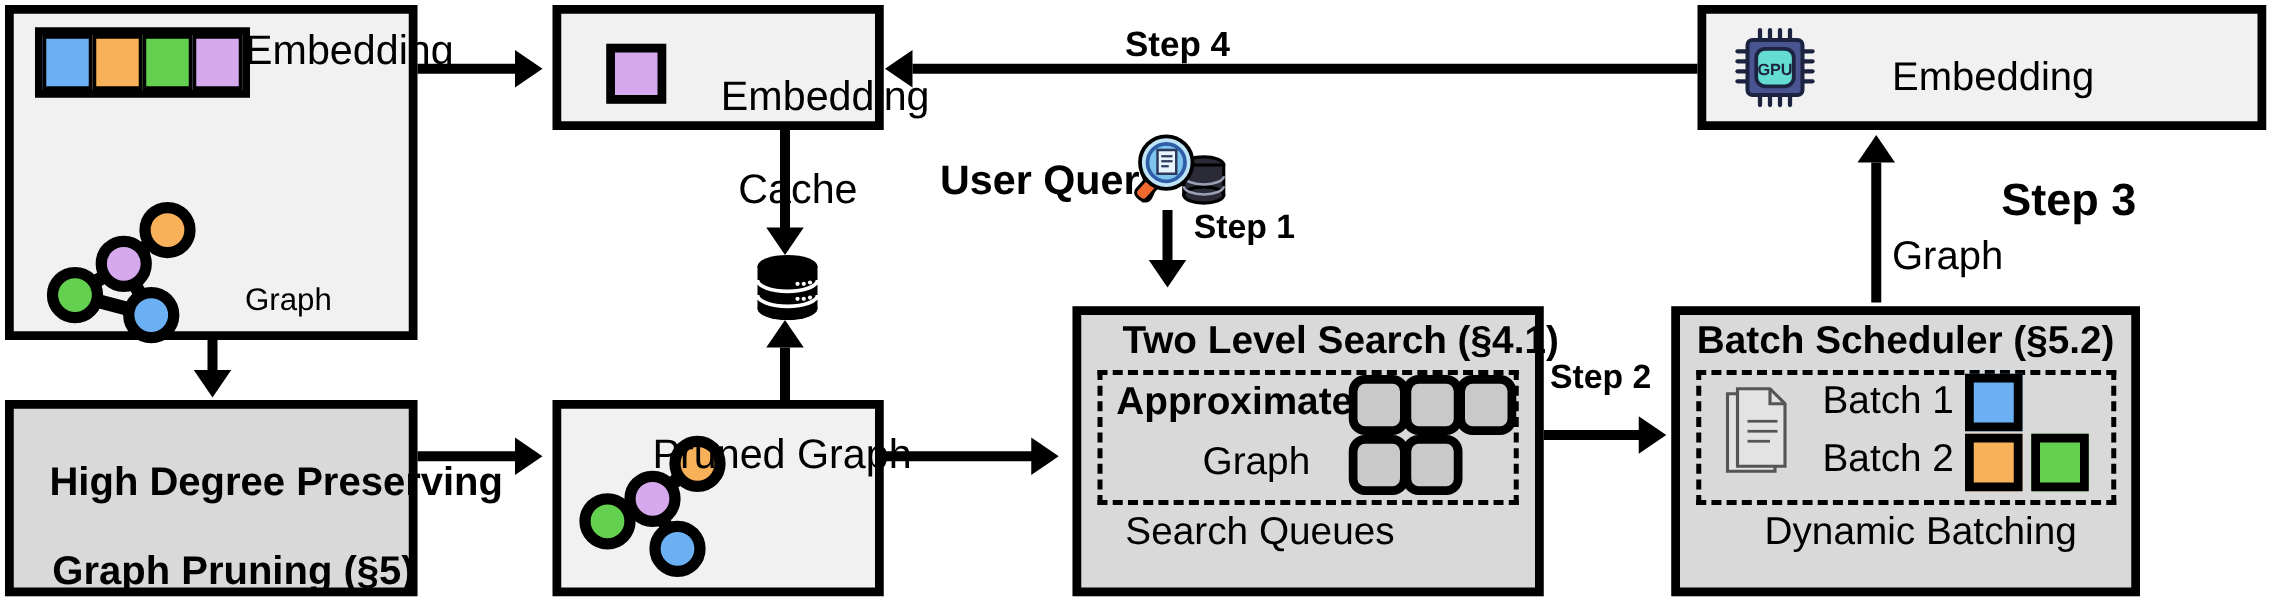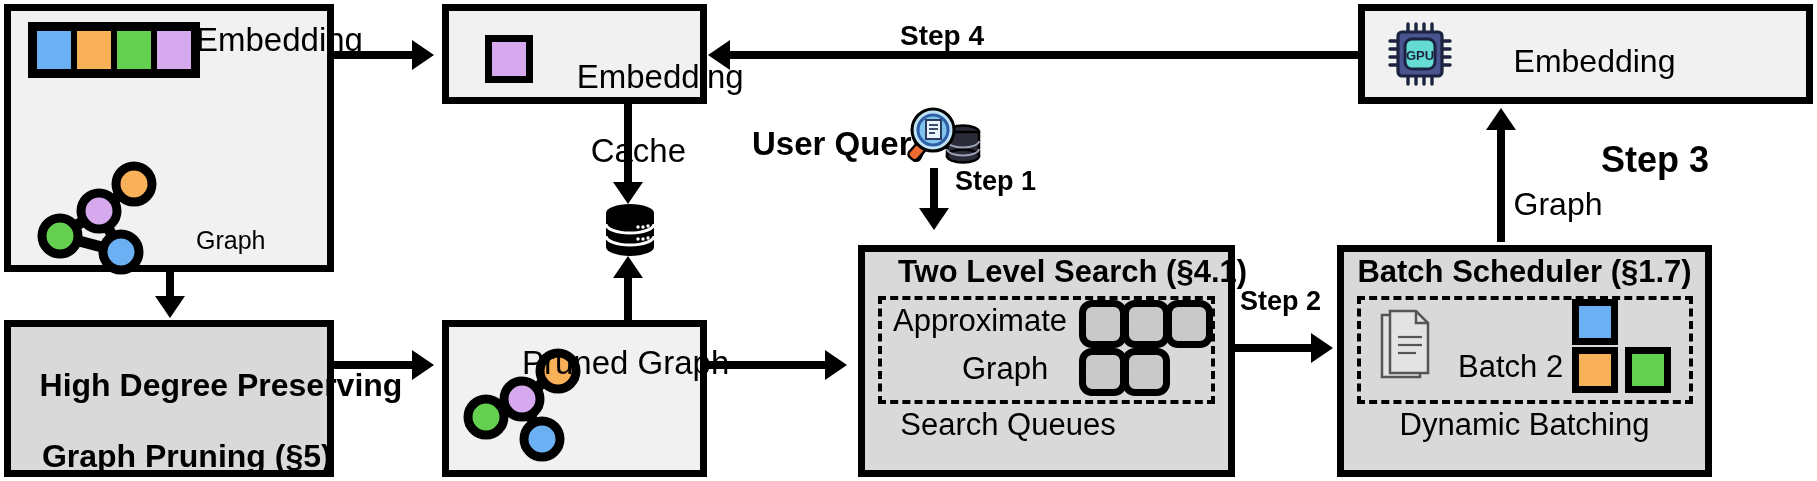--- a/index.html
+++ b/index.html
@@ -167,62 +167,63 @@
 
   <div class="ar v" style="left:930px;top:168px;height:42px;"></div>
   <div class="head down" style="left:919px;top:208px;"></div>
   <div class="lbl" style="left:955px;top:166px;font-size:27px;font-weight:bold;">Step 1</div>
 
   <div class="box gray" style="left:858px;top:245px;width:377px;height:232px;"></div>
   <div class="lbl ctr" style="left:858px;top:255px;width:377px;font-size:31px;font-weight:bold;padding-left:26px;">Two Level Search (§4.1)</div>
 
   <div class="dash" style="left:878px;top:296px;width:337px;height:108px;"></div>
 
-  <div class="lbl" style="left:893px;top:304px;font-size:31px;">Approximate</div>
+  <div class="lbl" style="left:893px;top:304px;font-size:31px;font-weight:bold;">Approximate</div>
   <div class="slot" style="left:1079px;top:300px;width:48px;height:48px;"></div>
   <div class="slot" style="left:1122px;top:300px;width:48px;height:48px;"></div>
   <div class="slot" style="left:1165px;top:300px;width:48px;height:48px;"></div>
 
   <div class="lbl" style="left:962px;top:352px;font-size:31px;">Graph</div>
   <div class="slot" style="left:1079px;top:348px;width:48px;height:48px;"></div>
   <div class="slot" style="left:1122px;top:348px;width:48px;height:48px;"></div>
 
   <div class="lbl ctr" style="left:858px;top:408px;width:300px;font-size:31px;">Search Queues</div>
 
   <div class="ar h" style="left:1235px;top:344px;width:78px;"></div>
   <div class="head right" style="left:1311px;top:333px;"></div>
   <div class="lbl" style="left:1240px;top:286px;font-size:27px;font-weight:bold;">Step 2</div>
 
   <div class="box gray" style="left:1337px;top:245px;width:375px;height:232px;"></div>
-  <div class="lbl ctr" style="left:1337px;top:255px;width:375px;font-size:31px;font-weight:bold;">Batch Scheduler (§1.7)</div>
+  <div class="lbl ctr" style="left:1337px;top:255px;width:375px;font-size:31px;font-weight:bold;">Batch Scheduler (§5.2)</div>
 
   <div class="dash" style="left:1357px;top:296px;width:336px;height:108px;"></div>
 
   <div class="svgwrap" style="left:1378px;top:307px;width:62px;height:80px;">
     <svg width="62" height="80" viewBox="0 0 62 80">
       <g fill="#e3e3e3" stroke="#555" stroke-width="2.5">
         <path d="M4,8 h26 l12,12 v50 h-38 z"></path>
         <path d="M12,4 h26 l12,12 v50 h-38 z"></path>
       </g>
       <path d="M38,4 v12 h12" fill="none" stroke="#555" stroke-width="2.5"></path>
       <g stroke="#555" stroke-width="2.2">
         <line x1="20" y1="30" x2="44" y2="30"></line>
         <line x1="20" y1="38" x2="44" y2="38"></line>
         <line x1="20" y1="46" x2="38" y2="46"></line>
       </g>
     </svg>
   </div>
 
+  <div class="lbl" style="left:1458px;top:303px;font-size:31px;">Batch 1</div>
   <div class="sq" style="left:1572px;top:299px;width:46px;height:46px;background:#6ab0f3;"></div>
 
   <div class="lbl" style="left:1458px;top:350px;font-size:31px;">Batch 2</div>
   <div class="sq" style="left:1572px;top:347px;width:46px;height:46px;background:#f8b158;"></div>
   <div class="sq" style="left:1625px;top:347px;width:46px;height:46px;background:#63d050;"></div>
 
-  <div class="lbl ctr" style="left:1337px;top:408px;width:375px;font-size:31px;">Dynamic Batching</div>
+  <div class="lbl ctr" style="left:1337px;top:408px;width:375px;font-size:31px;padding-left:12px;">Dynamic Batching</div>
 
   <div class="ar v" style="left:1497px;top:130px;height:112px;"></div>
   <div class="head up" style="left:1486px;top:108px;"></div>
   <div class="lbl" style="left:1601px;top:140px;font-size:36px;font-weight:bold;">Step 3</div>
 
   <div class="box" style="left:1358px;top:4px;width:455px;height:100px;"></div>
   <div class="svgwrap" style="left:1388px;top:22px;width:68px;height:64px;">
     <svg width="68" height="64" viewBox="0 0 68 64">
       <g stroke="#1b2340" stroke-width="3.4" stroke-linecap="round">
         <line x1="20" y1="2" x2="20" y2="12"></line>

